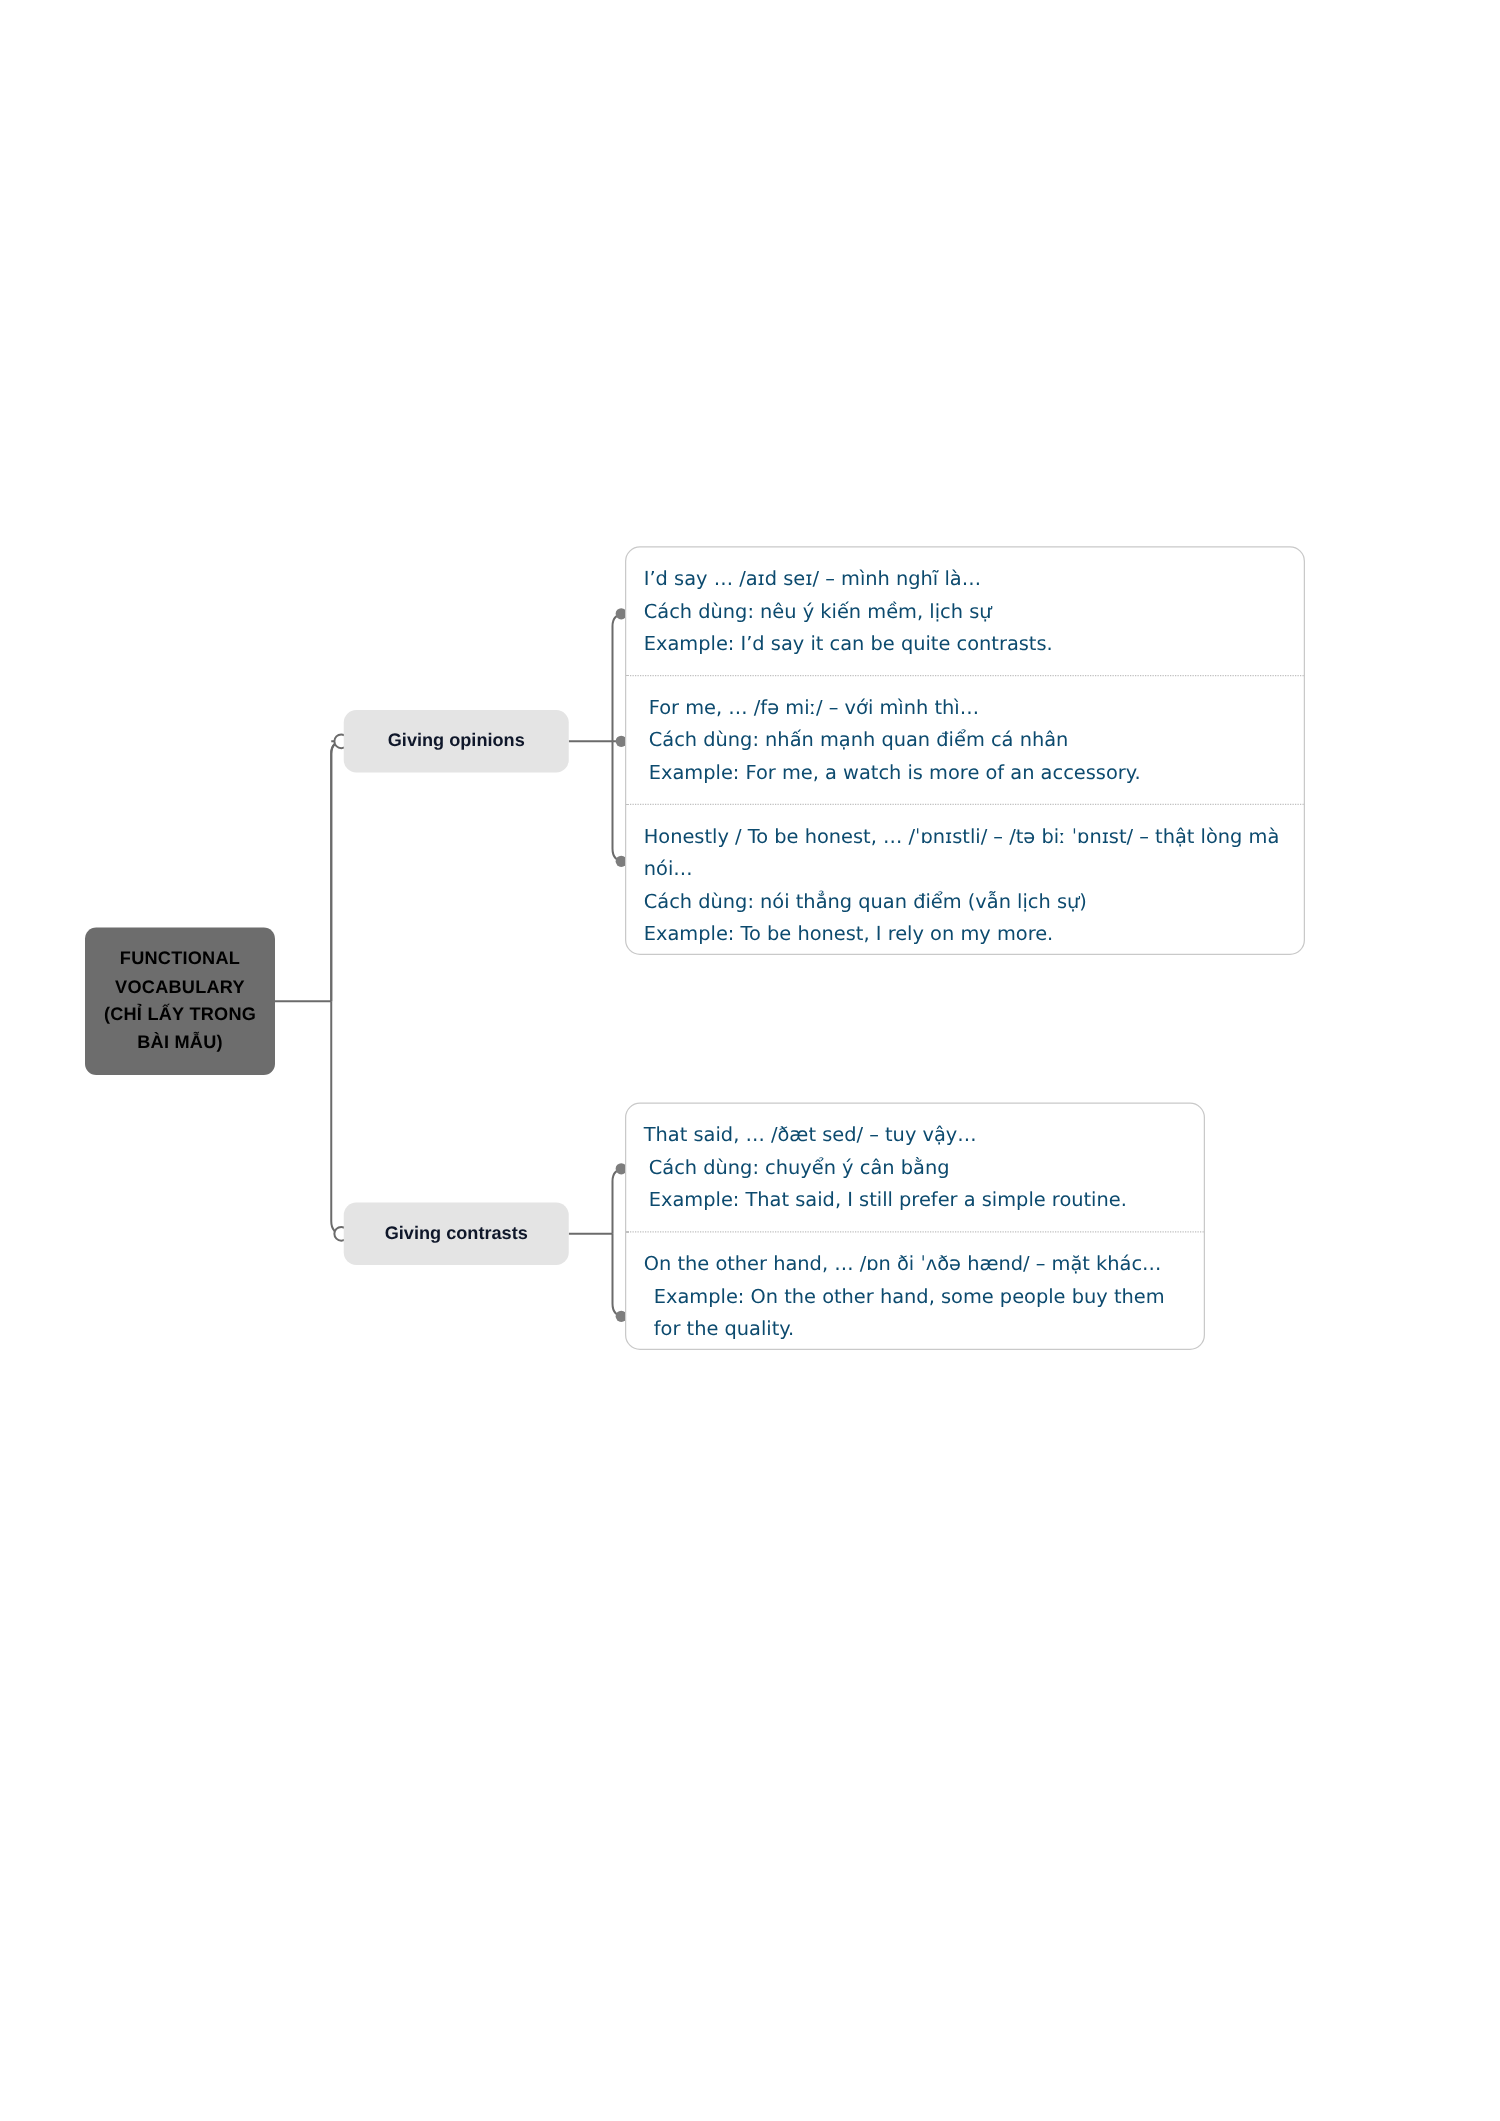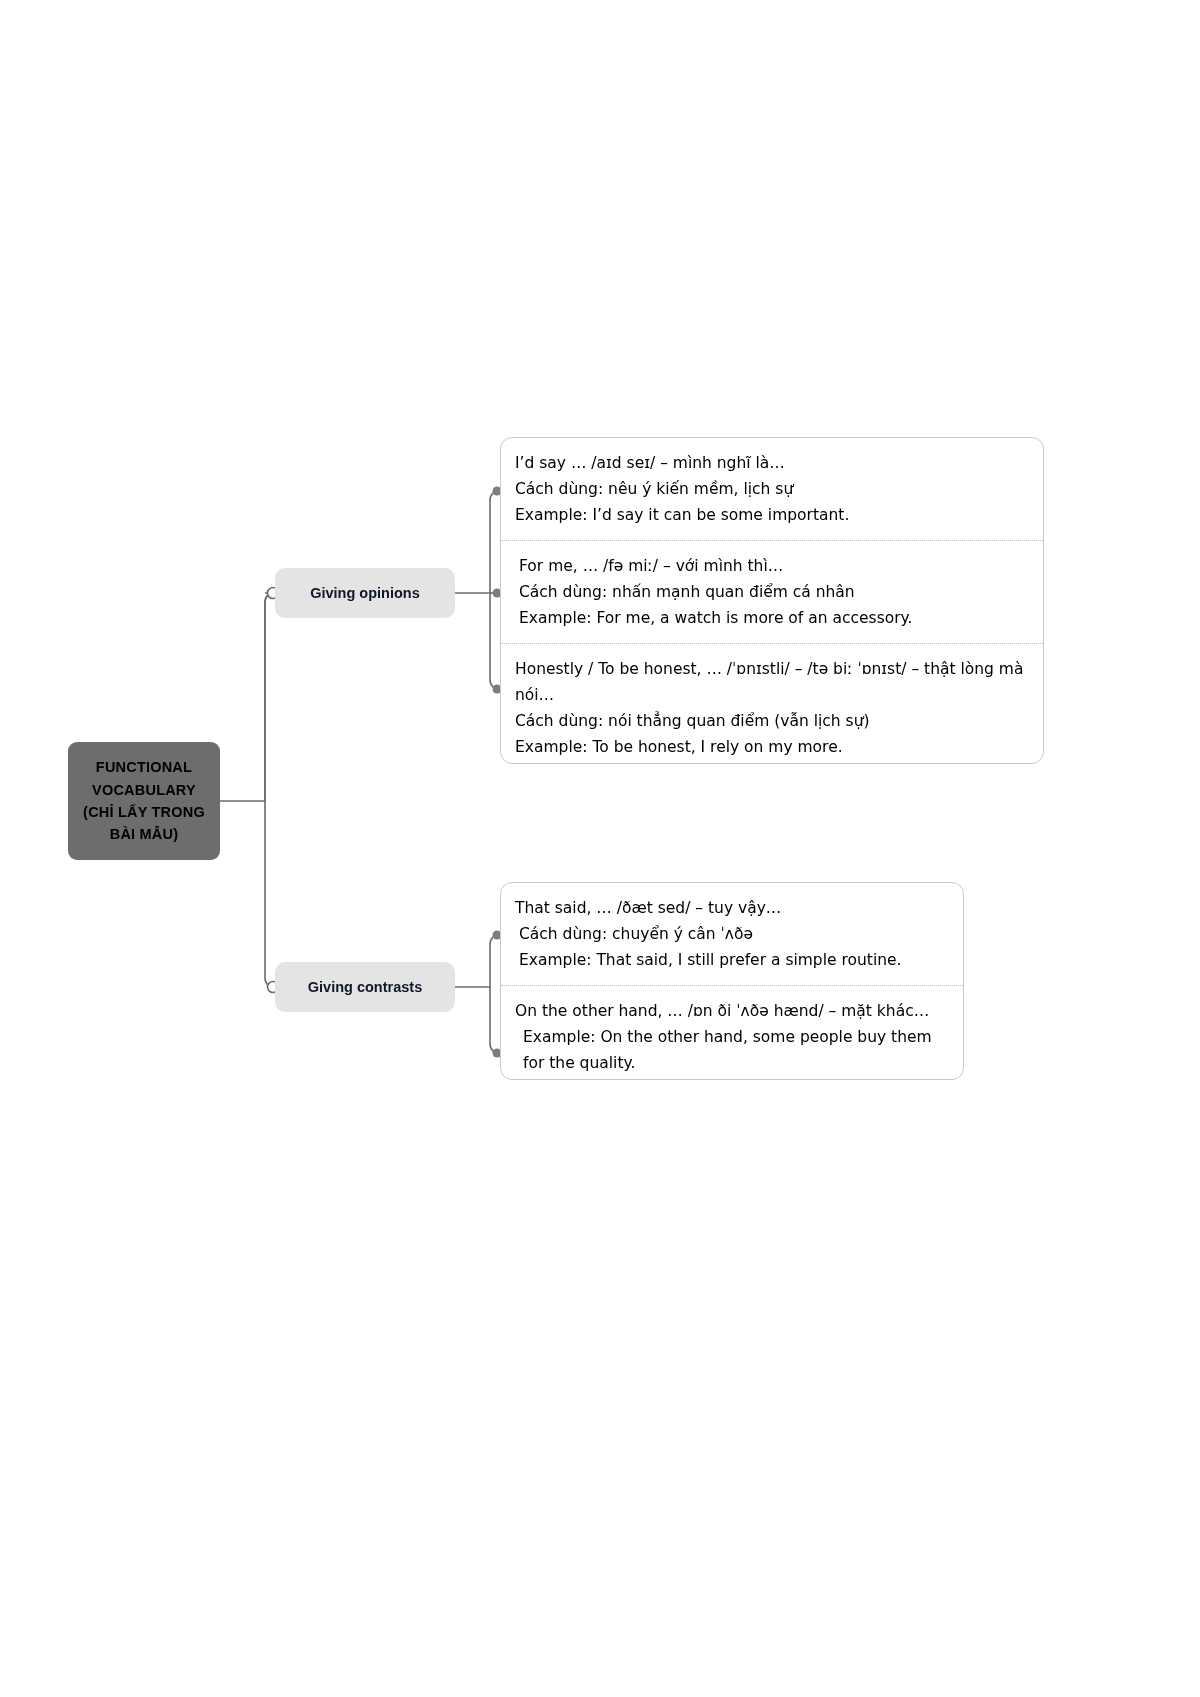--- a/index.html
+++ b/index.html
@@ -105,21 +105,21 @@
   .card {
     box-sizing: border-box;
     padding: 12px 16px 12px 14px;
   }
   .card + .card {
     border-top: 1px dotted #c0c0c0;
   }
   .card .line {
     font-size: 15.5px;
     line-height: 1.68;
-    color: #000000;
+    color: #0c4a6e;
     font-family: "DejaVu Sans", "Liberation Sans", sans-serif;
   }
   .card .line.indent-1 { padding-left: 4px; }
   .card .line.indent-2 { padding-left: 8px; }
 </style>
 </head>
 <body>
 
 <div id="canvas">
 
@@ -161,38 +161,38 @@
   </div>
 
   <div class="branch-node" id="branch-contrasts">
     <span class="branch-text">Giving contrasts</span>
   </div>
 
   <div class="card-group" id="group-opinions">
     <div class="card">
       <div class="line">I’d say … /aɪd seɪ/ – mình nghĩ là…</div>
       <div class="line">Cách dùng: nêu ý kiến mềm, lịch sự</div>
-      <div class="line">Example: I’d say it can be some important.</div>
+      <div class="line">Example: I’d say it can be quite contrasts.</div>
     </div>
     <div class="card">
       <div class="line indent-1">For me, … /fə miː/ – với mình thì…</div>
       <div class="line indent-1">Cách dùng: nhấn mạnh quan điểm cá nhân</div>
       <div class="line indent-1">Example: For me, a watch is more of an accessory.</div>
     </div>
     <div class="card">
       <div class="line">Honestly / To be honest, … /ˈɒnɪstli/ – /tə biː ˈɒnɪst/ – thật lòng mà nói…</div>
       <div class="line">Cách dùng: nói thẳng quan điểm (vẫn lịch sự)</div>
       <div class="line">Example: To be honest, I rely on my more.</div>
     </div>
   </div>
 
   <div class="card-group" id="group-contrasts">
     <div class="card">
       <div class="line">That said, … /ðæt sed/ – tuy vậy…</div>
-      <div class="line indent-1">Cách dùng: chuyển ý cân ˈʌðə</div>
+      <div class="line indent-1">Cách dùng: chuyển ý cân bằng</div>
       <div class="line indent-1">Example: That said, I still prefer a simple routine.</div>
     </div>
     <div class="card">
       <div class="line">On the other hand, … /ɒn ði ˈʌðə hænd/ – mặt khác…</div>
       <div class="line indent-2">Example: On the other hand, some people buy them for the quality.</div>
     </div>
   </div>
 
 </div>
 

